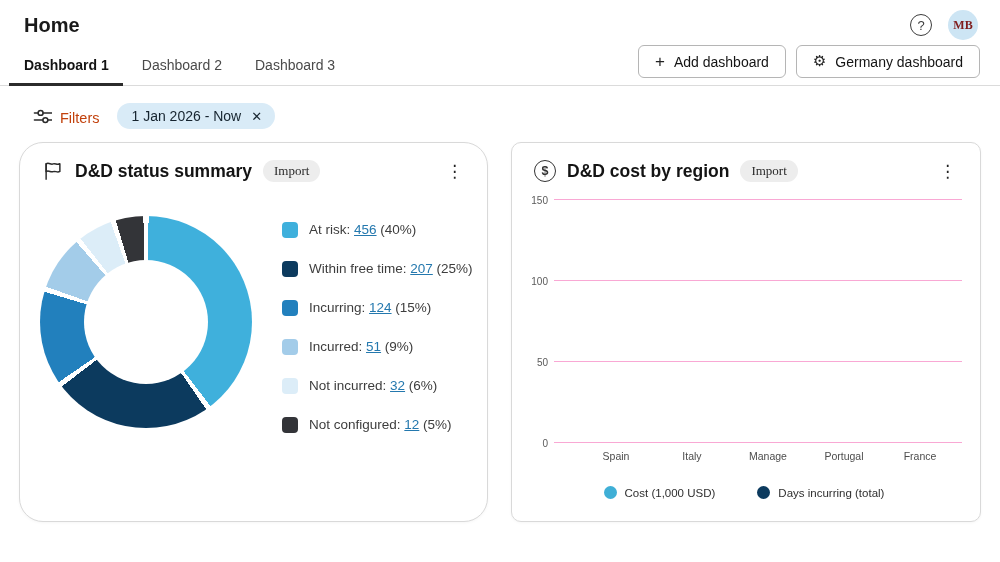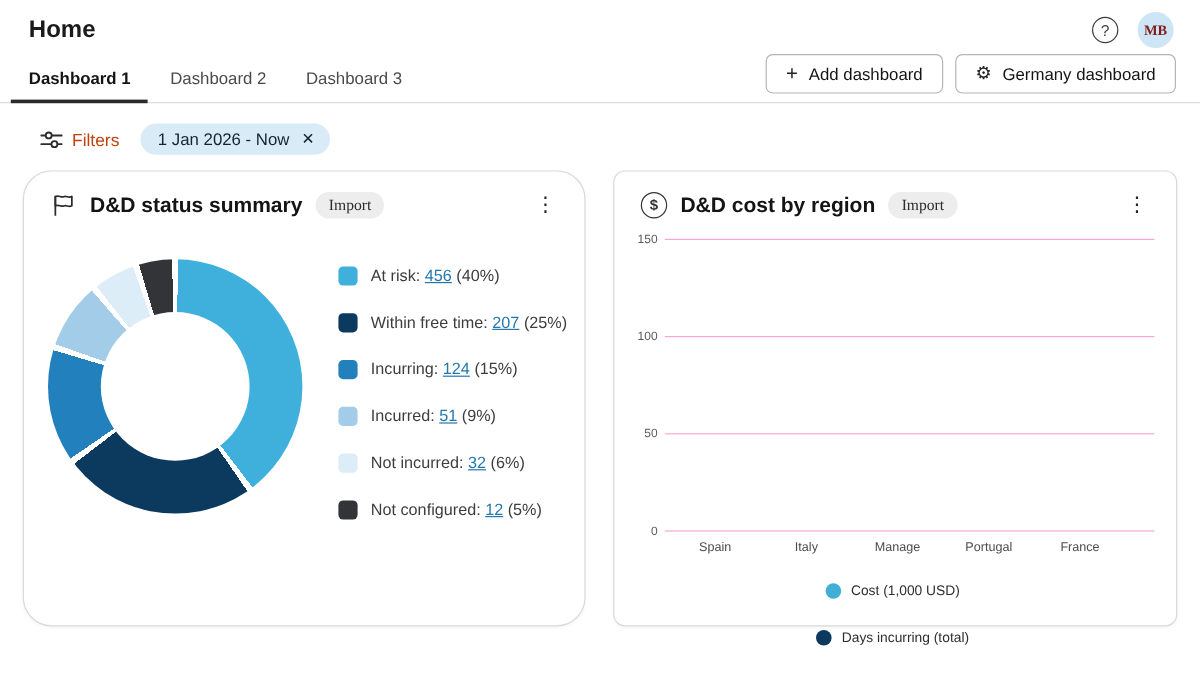--- a/index.html
+++ b/index.html
@@ -67,24 +67,24 @@
   
   .chart-body { padding:12px 16px 0 12px; }
   .plot { position:relative; height:243px; margin-left:30px; margin-right:2px; }
   .gridline { position:absolute; left:0; right:0; border-top:1px solid #f9a8d4; height:0; }
   .ytick { position:absolute; left:-32px; top:0; transform:translateY(-50%); width:26px;
     text-align:right; font-size:10px; color:#5a5a5a; }
   .bars { position:absolute; inset:0; display:flex; justify-content:space-around; align-items:flex-end; padding:0 4px; }
   .cell { width:76px; display:flex; justify-content:center; align-items:flex-end; }
   .bar-group { display:flex; gap:5px; align-items:flex-end; }
   .bar { width:27px; border-radius:5px 5px 0 0; }
-  .xlabels { display:flex; justify-content:flex-start; margin-left:30px; margin-right:2px;
+  .xlabels { display:flex; justify-content:flex-end; margin-left:30px; margin-right:2px;
     padding:7px 4px 0; }
   .xlabel { font-size:10.5px; color:#4d4d4d; }
-  .bar-legend { display:flex; justify-content:center; align-items:center; gap:26px; margin-top:24px;flex-direction:column; }
+  .bar-legend { display:flex; justify-content:center; align-items:center; gap:42px; margin-top:24px; }
   .bl-item { display:flex; align-items:center; gap:8px; font-size:11.5px; color:#2f2f2f; }
   .bl-dot { width:13px; height:13px; border-radius:50%; flex:none; }
 
   svg.icon { display:block; }
 </style>
 </head>
 <body>
 
 <div class="page">
 

